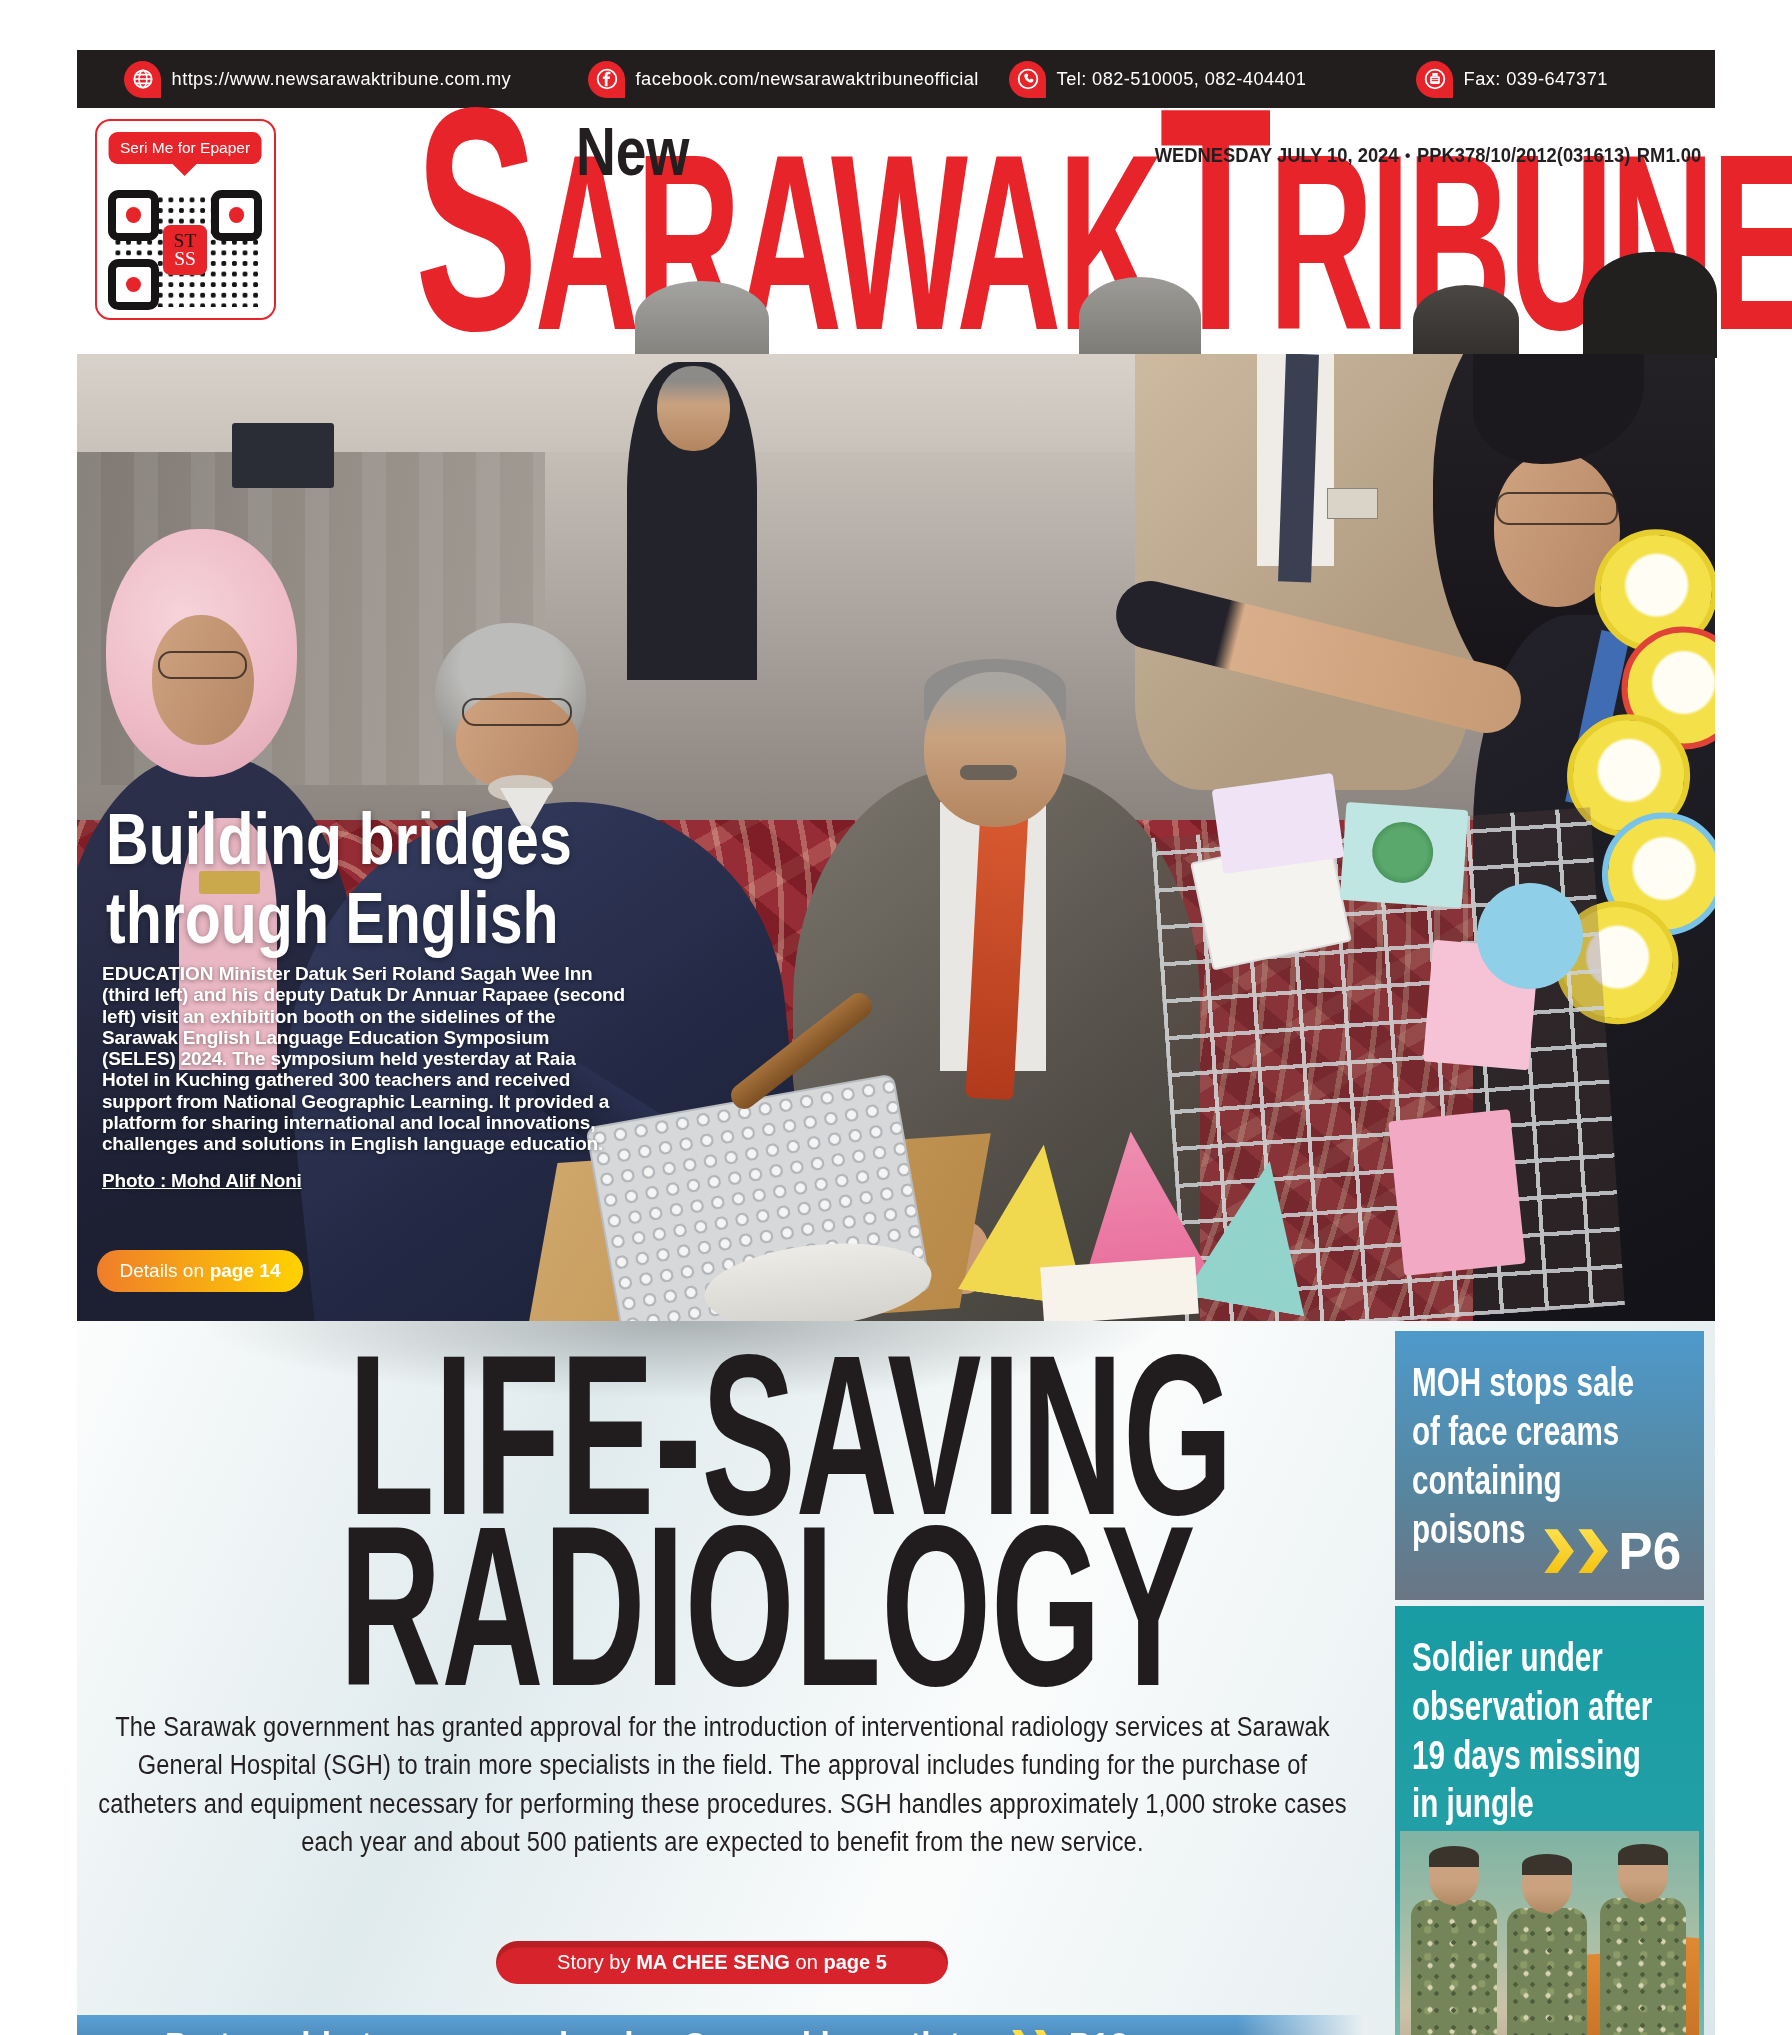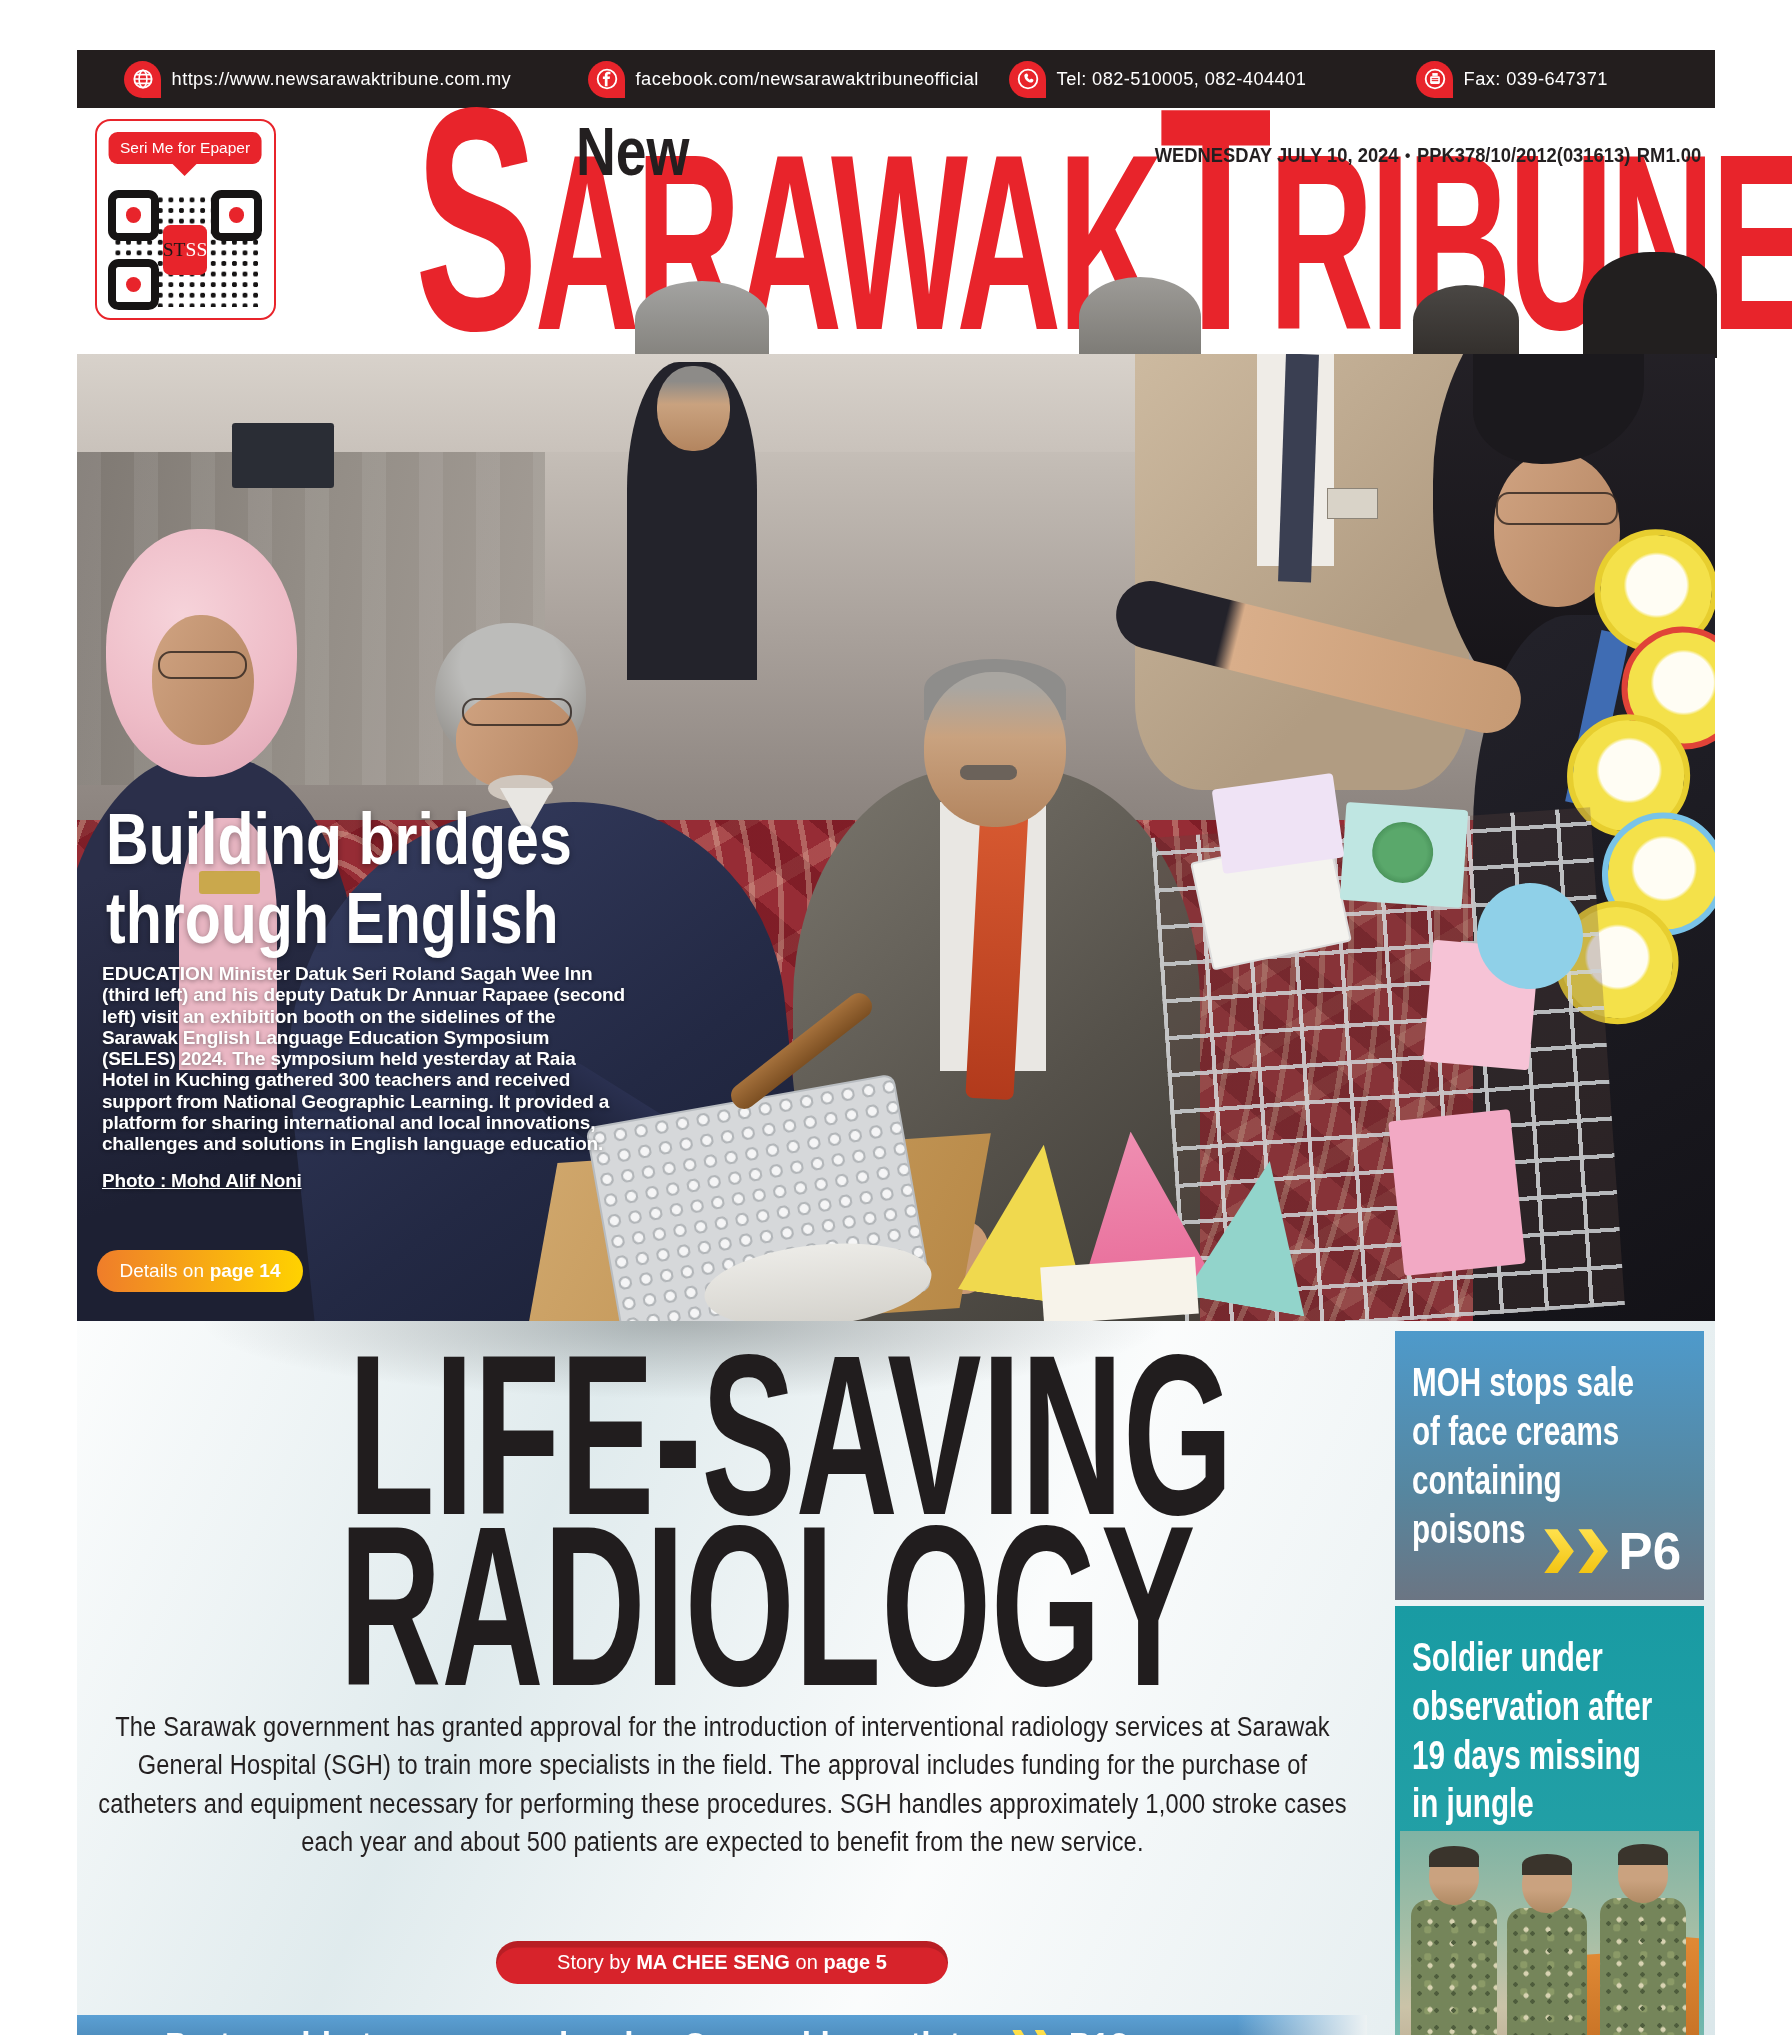--- a/index.html
+++ b/index.html
@@ -18,21 +18,21 @@
   .qr-bubble{position:absolute;left:50%;top:10.6px;transform:translateX(-50%);background:#e8242b;color:#fff;border-radius:9px;
              font-size:15.5px;padding:7.3px 11.4px;white-space:nowrap;}
   .qr-bubble:after{content:"";position:absolute;left:50%;bottom:-12.2px;transform:translateX(-50%);
              border:13px solid transparent;border-top-color:#e8242b;border-bottom:0;}
   .qr{position:absolute;left:14px;top:72px;right:14px;bottom:10.6px;
       background-image:radial-gradient(circle,#161414 34%,transparent 38%);background-size:10.6px 10.6px;background-position:1.6px 1.6px;}
   .qr-finder{position:absolute;width:35px;height:35px;border:8.1px solid #161414;border-radius:10.6px;background:#fff;
              display:flex;align-items:center;justify-content:center;}
   .qr-finder i{width:15.5px;height:15.5px;border-radius:50%;background:#e8242b;}
   .qr-center{position:absolute;left:50%;top:50%;transform:translate(-50%,-50%);width:44px;height:50px;background:#e8242b;border-radius:7.3px;
-             display:flex;flex-direction:row;align-items:center;justify-content:center;
+             display:flex;flex-direction:column;align-items:center;justify-content:center;
              font-family:"Liberation Serif", serif;font-size:19.5px;line-height:0.95;}
   .qr-center .st{color:#1a1616;} .qr-center .ss{color:#fff;}
   .brand-new{position:absolute;left:499px;top:4.1px;font-size:69px;font-weight:700;color:#231f20;
              transform:scaleX(.8);transform-origin:left top;z-index:3;}
   .brand{position:absolute;left:338px;top:-48px;white-space:nowrap;color:#e8242b;font-weight:700;z-index:2;
          transform:scaleX(.58);transform-origin:left top;letter-spacing:-5.7px;line-height:1;}
   .brand .cap{font-size:318px;}
   .brand .small{font-size:250px;}
   .dateline{position:absolute;right:14px;top:36px;font-size:20.4px;font-weight:700;color:#231f20;z-index:3;
             transform:scaleX(.9);transform-origin:right top;display:flex;gap:7.3px;align-items:center;white-space:nowrap;}

